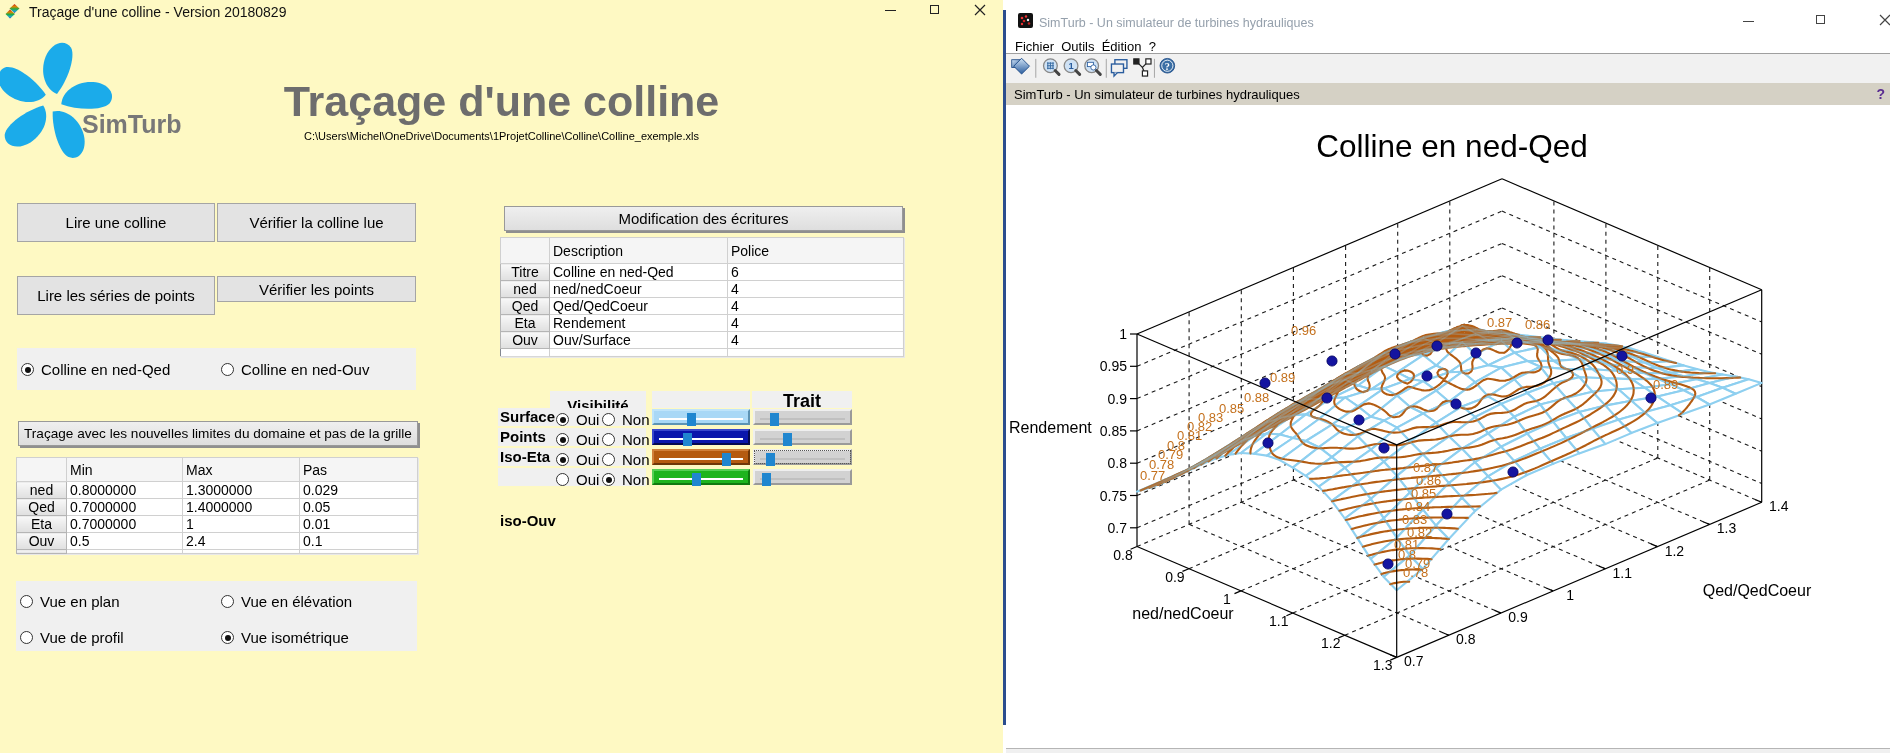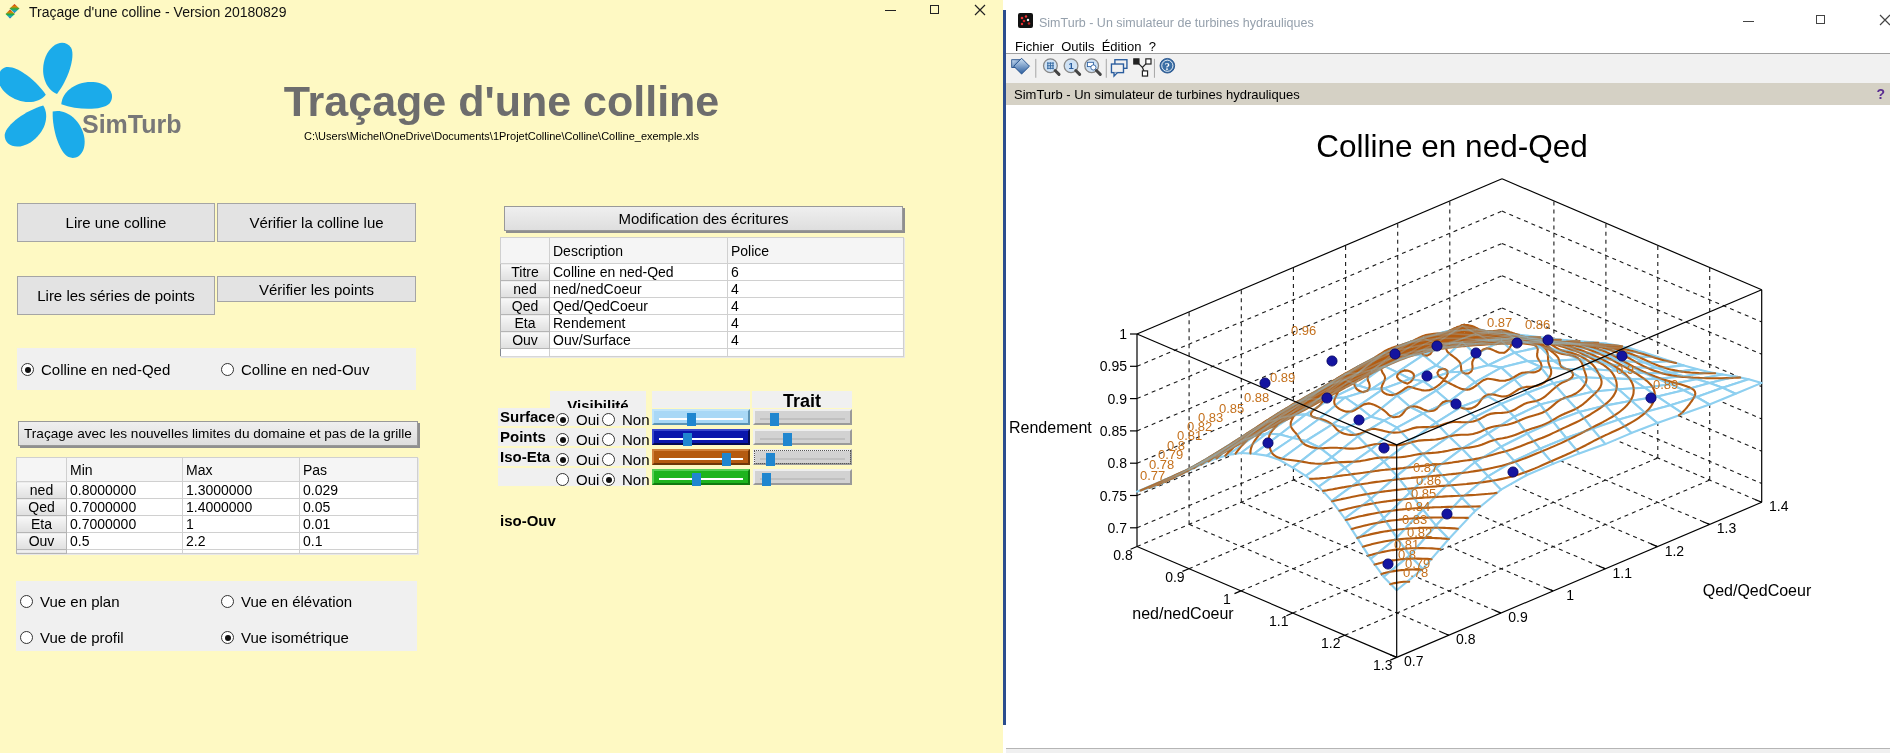--- a/index.html
+++ b/index.html
@@ -90,21 +90,21 @@
         </tr>
         <tr style="height:16px;">
           <td class="rowh">Eta</td>
           <td>0.7000000</td>
           <td>1</td>
           <td>0.01</td>
         </tr>
         <tr style="height:16px;">
           <td class="rowh">Ouv</td>
           <td>0.5</td>
-          <td>2.2</td>
+          <td>2.4</td>
           <td>0.1</td>
         </tr>
         <tr style="height:4px;">
           <td class="rowh"></td>
           <td></td>
           <td></td>
           <td></td>
         </tr>
       </tbody>
     </table>

